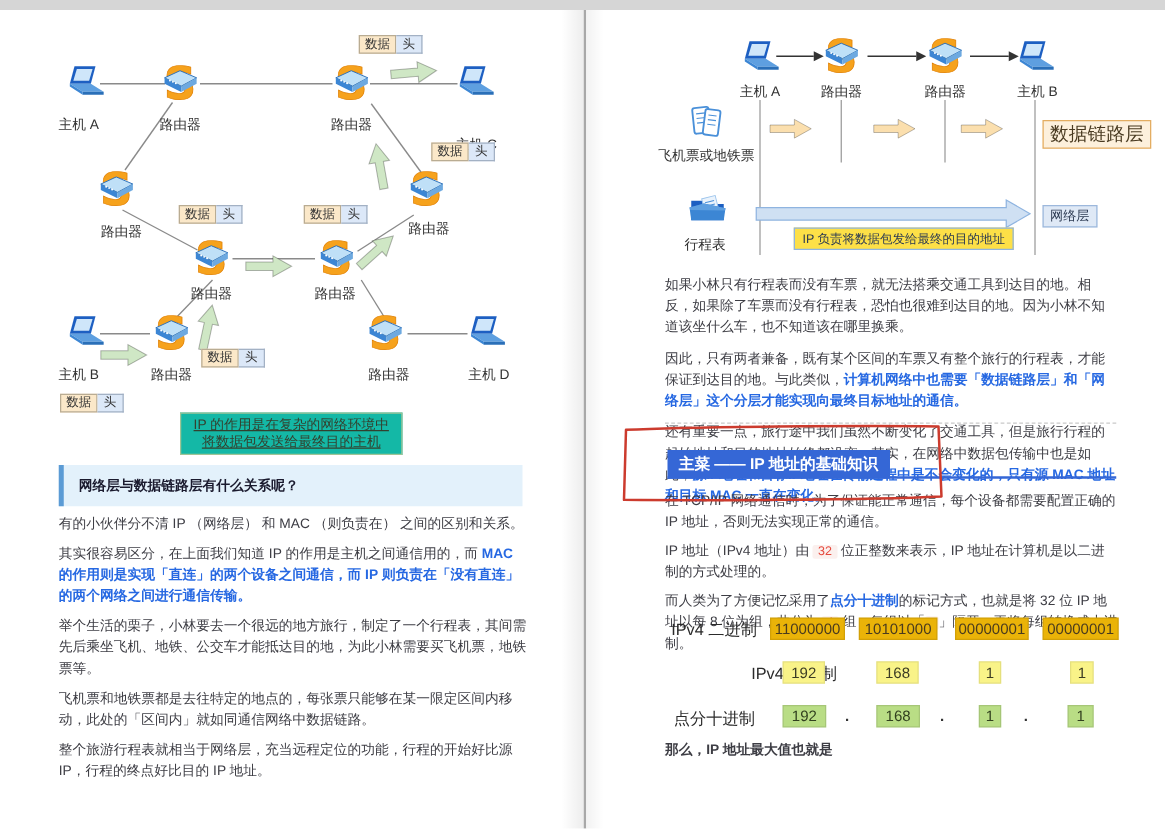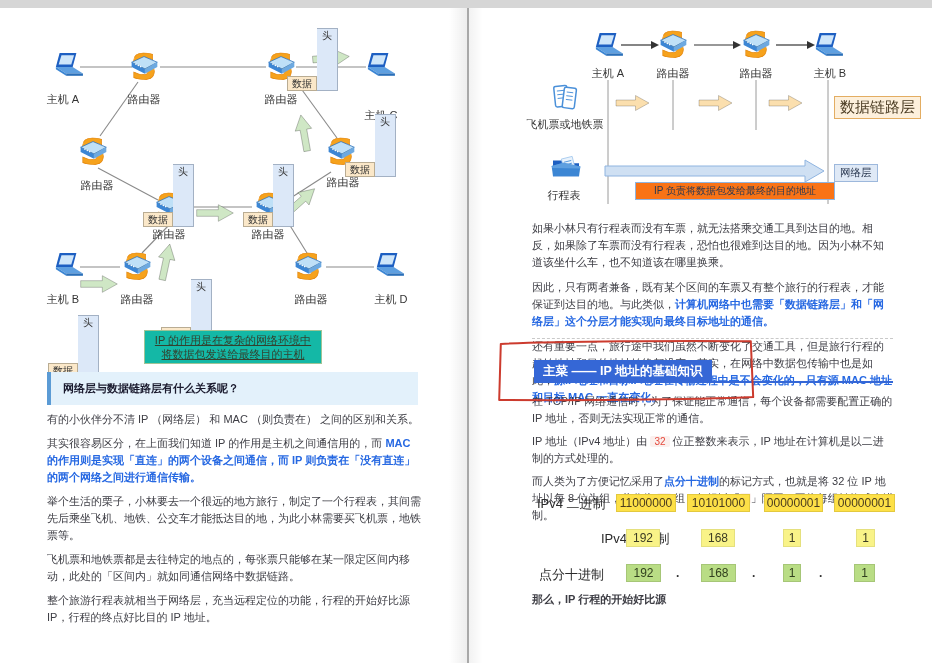--- a/index.html
+++ b/index.html
@@ -9,44 +9,44 @@
   .page{position:absolute;top:8px;height:655px;background:#fff;}
   .page-left{left:10px;width:457px;}
   .page-right{left:469px;width:463px;}
   .page-sep{position:absolute;left:467px;top:8px;width:2px;height:655px;background:#a8a8a8;}
   .shadeL{position:absolute;right:0;top:0;width:18px;height:100%;background:linear-gradient(to right,rgba(0,0,0,0),rgba(0,0,0,0.07));}
   .shadeR{position:absolute;left:0;top:0;width:14px;height:100%;background:linear-gradient(to left,rgba(0,0,0,0),rgba(0,0,0,0.05));}
   .abs{position:absolute;}
   .lbl{position:absolute;font-size:11px;color:#333;text-align:center;white-space:nowrap;}
   
   .dh{position:absolute;display:flex;font-size:10px;line-height:13px;color:#333;}
-  .dh .d{background:#fbe8c9;border:1px solid #b9ac93;padding:0 4px;margin-top:48px;}
+  .dh .d{background:#fbe8c9;border:1px solid #b9ac93;padding:0 4px;}
   .dh .h{background:#dce8f8;border:1px solid #a3b1c4;border-left:none;padding:0 5px;}
   
   .ipnote{position:absolute;left:134px;top:322px;width:176px;background:#14b8a6;border:1px solid #9fc496;
           font-size:11px;line-height:14px;color:#33412f;text-align:center;padding:2px 0;text-decoration:underline;}
   
   .banner{position:absolute;left:37px;top:364px;width:355px;background:#e3f1fb;border-left:4px solid #5b9bd5;
           font-size:11px;font-weight:bold;color:#1a1a2e;padding:9px 0 9px 12px;}
   .textcol{position:absolute;font-size:11px;line-height:17px;color:#3d3d44;}
   .textcol p{margin:0 0 7px 0;}
   .blue{color:#2668e2;font-weight:bold;}
   .code{color:#e5493d;background:#fbf0ee;border-radius:2px;padding:0 4px;font-size:10px;}
   
   .tag-orange{position:absolute;background:#fdf0dc;border:1px solid #e3ad62;font-size:15px;color:#4a3b22;padding:1px 5px;white-space:nowrap;}
   .tag-blue{position:absolute;background:#dfe9f6;border:1px solid #9db8dc;font-size:10.5px;color:#2c3a52;padding:1px 5px;white-space:nowrap;}
   .note-orange{position:absolute;background:#fdeecd;border:1px solid #e3ad62;font-size:10px;color:#4a3b22;text-align:center;white-space:nowrap;padding:1px 0;}
-  .note-blue{position:absolute;background:#f97316;border:1px solid #8fb4e0;font-size:10px;color:#2c3a52;text-align:center;white-space:nowrap;padding:1px 16px;}
+  .note-blue{position:absolute;background:#fde047;border:1px solid #8fb4e0;font-size:10px;color:#2c3a52;text-align:center;white-space:nowrap;padding:1px 4px;}
   .dashsep{position:absolute;left:63px;top:330px;width:361px;border-top:1px dashed #c9c9c9;}
   .secthead{position:absolute;left:65px;top:352px;background:#3567d6;color:#fff;font-size:12.5px;font-weight:bold;
             padding:3px 9px;white-space:nowrap;z-index:2;}
   .secthead-fold{position:absolute;left:208px;top:356px;width:16px;height:18px;background:#c9c9c9;z-index:1;}
   .sectline{position:absolute;left:65px;top:373px;width:359px;height:0;border-top:2px solid #3567d6;}
   .iprow-lbl{position:absolute;font-size:13px;color:#2b2b2b;white-space:nowrap;}
-  .box-bin{position:absolute;background:#fde047;border:1px solid rgba(0,0,0,0.10);font-size:12px;color:#4a3b1e;text-align:center;line-height:16px;}
+  .box-bin{position:absolute;background:#eab308;border:1px solid rgba(0,0,0,0.10);font-size:12px;color:#4a3b1e;text-align:center;line-height:16px;}
   .box-dec{position:absolute;background:#f9f388;border:1px solid rgba(0,0,0,0.08);font-size:12px;color:#3c3c24;text-align:center;line-height:16px;}
   .box-grn{position:absolute;background:#b9dd85;border:1px solid rgba(0,0,0,0.10);font-size:12px;color:#31401e;text-align:center;line-height:16px;}
   .dot-sep{position:absolute;font-size:12px;font-weight:bold;color:#333;}
   .closing{position:absolute;left:63px;top:584px;font-size:11px;font-weight:bold;color:#3d3d44;}
   .redmark{position:absolute;left:492px;top:334px;z-index:5;pointer-events:none;}
   svg.icon{position:absolute;overflow:visible;}
   .ga{color:#cfe7c5;}
   .oa{color:#fbdfae;}
 </style>
 </head>
@@ -329,19 +329,19 @@
 
     <div class="iprow-lbl" style="left:70px;top:558px;">点分十进制</div>
     <div class="box-grn" style="left:157px;top:556px;width:33px;">192</div>
     <div class="dot-sep" style="left:207px;top:558px;">.</div>
     <div class="box-grn" style="left:232px;top:556px;width:33px;">168</div>
     <div class="dot-sep" style="left:283px;top:558px;">.</div>
     <div class="box-grn" style="left:314px;top:556px;width:16px;">1</div>
     <div class="dot-sep" style="left:350px;top:558px;">.</div>
     <div class="box-grn" style="left:385px;top:556px;width:19px;">1</div>
 
-    <div class="closing">那么，IP 行程的开始好比源</div>
+    <div class="closing">那么，IP 地址最大值也就是</div>
   </div>
 
   <svg class="redmark" width="270" height="76">
     <path d="M9,9 C60,6.5 200,7 259,8 L261,64 C200,66.5 70,66 7,65 Z" fill="none" stroke="#cc3b2e" stroke-width="2" stroke-linejoin="round" transform="rotate(-0.4 135 38)"></path>
   </svg>
 </div>
 
 </body></html>

